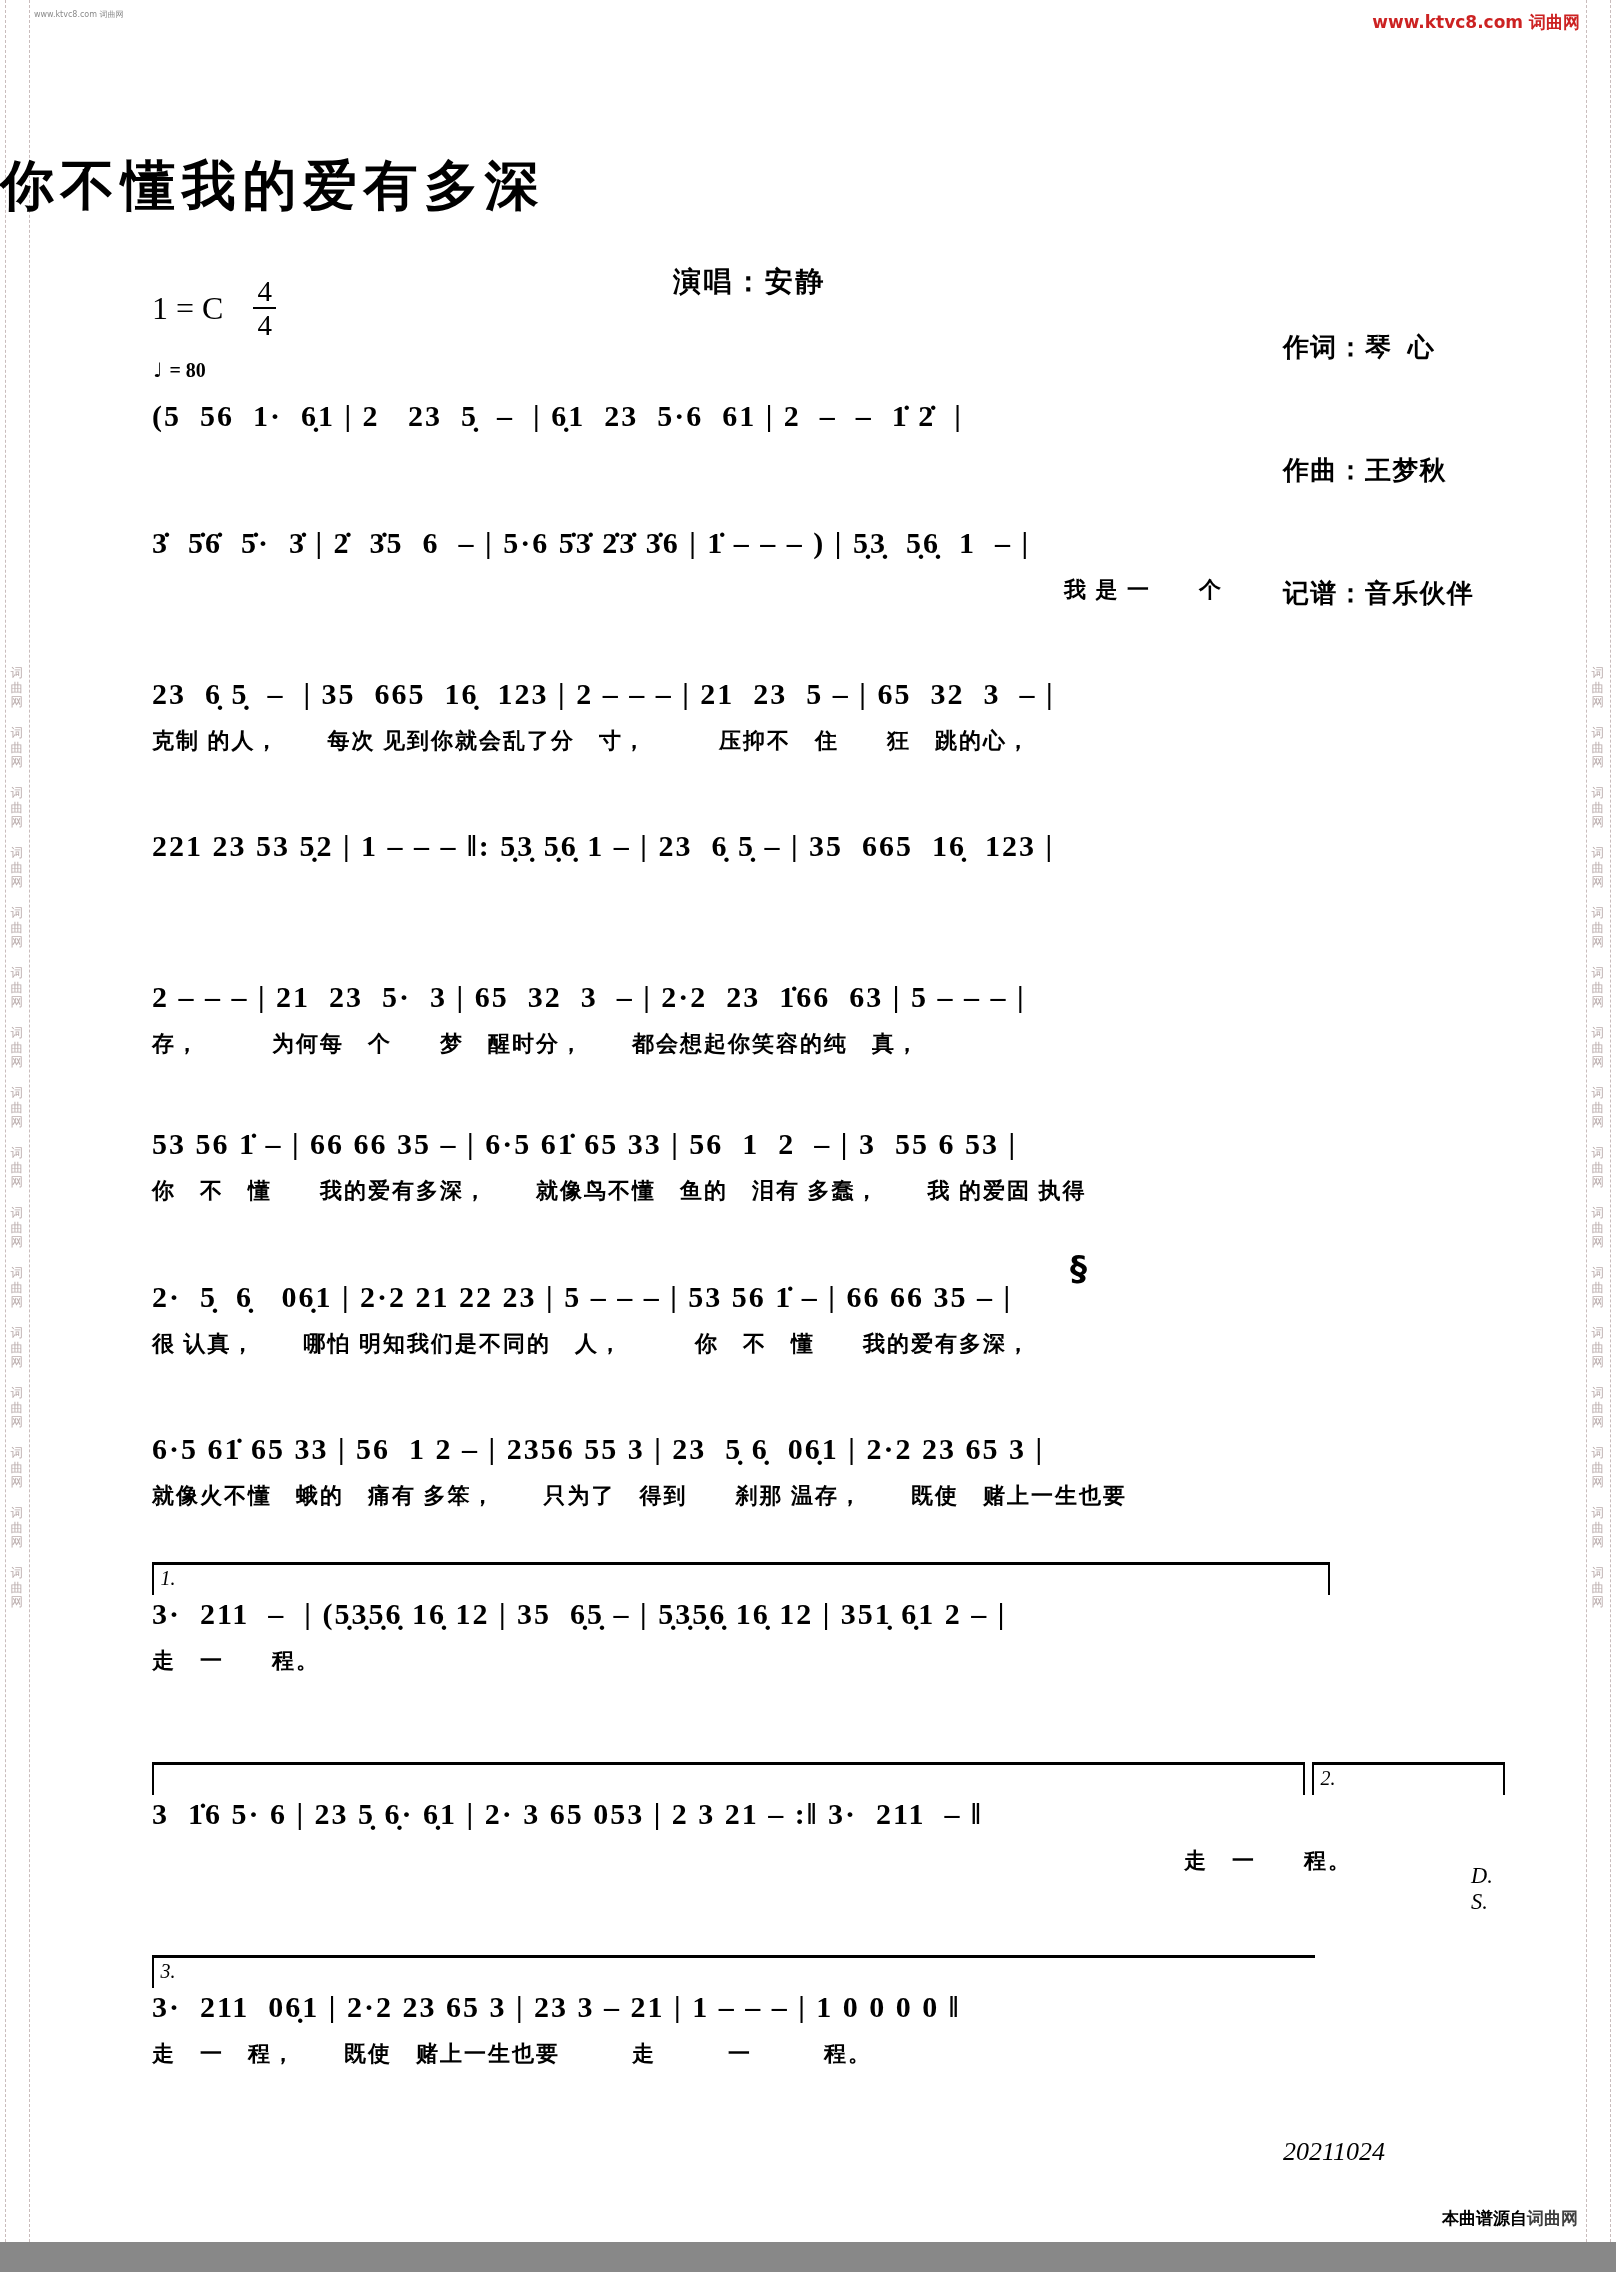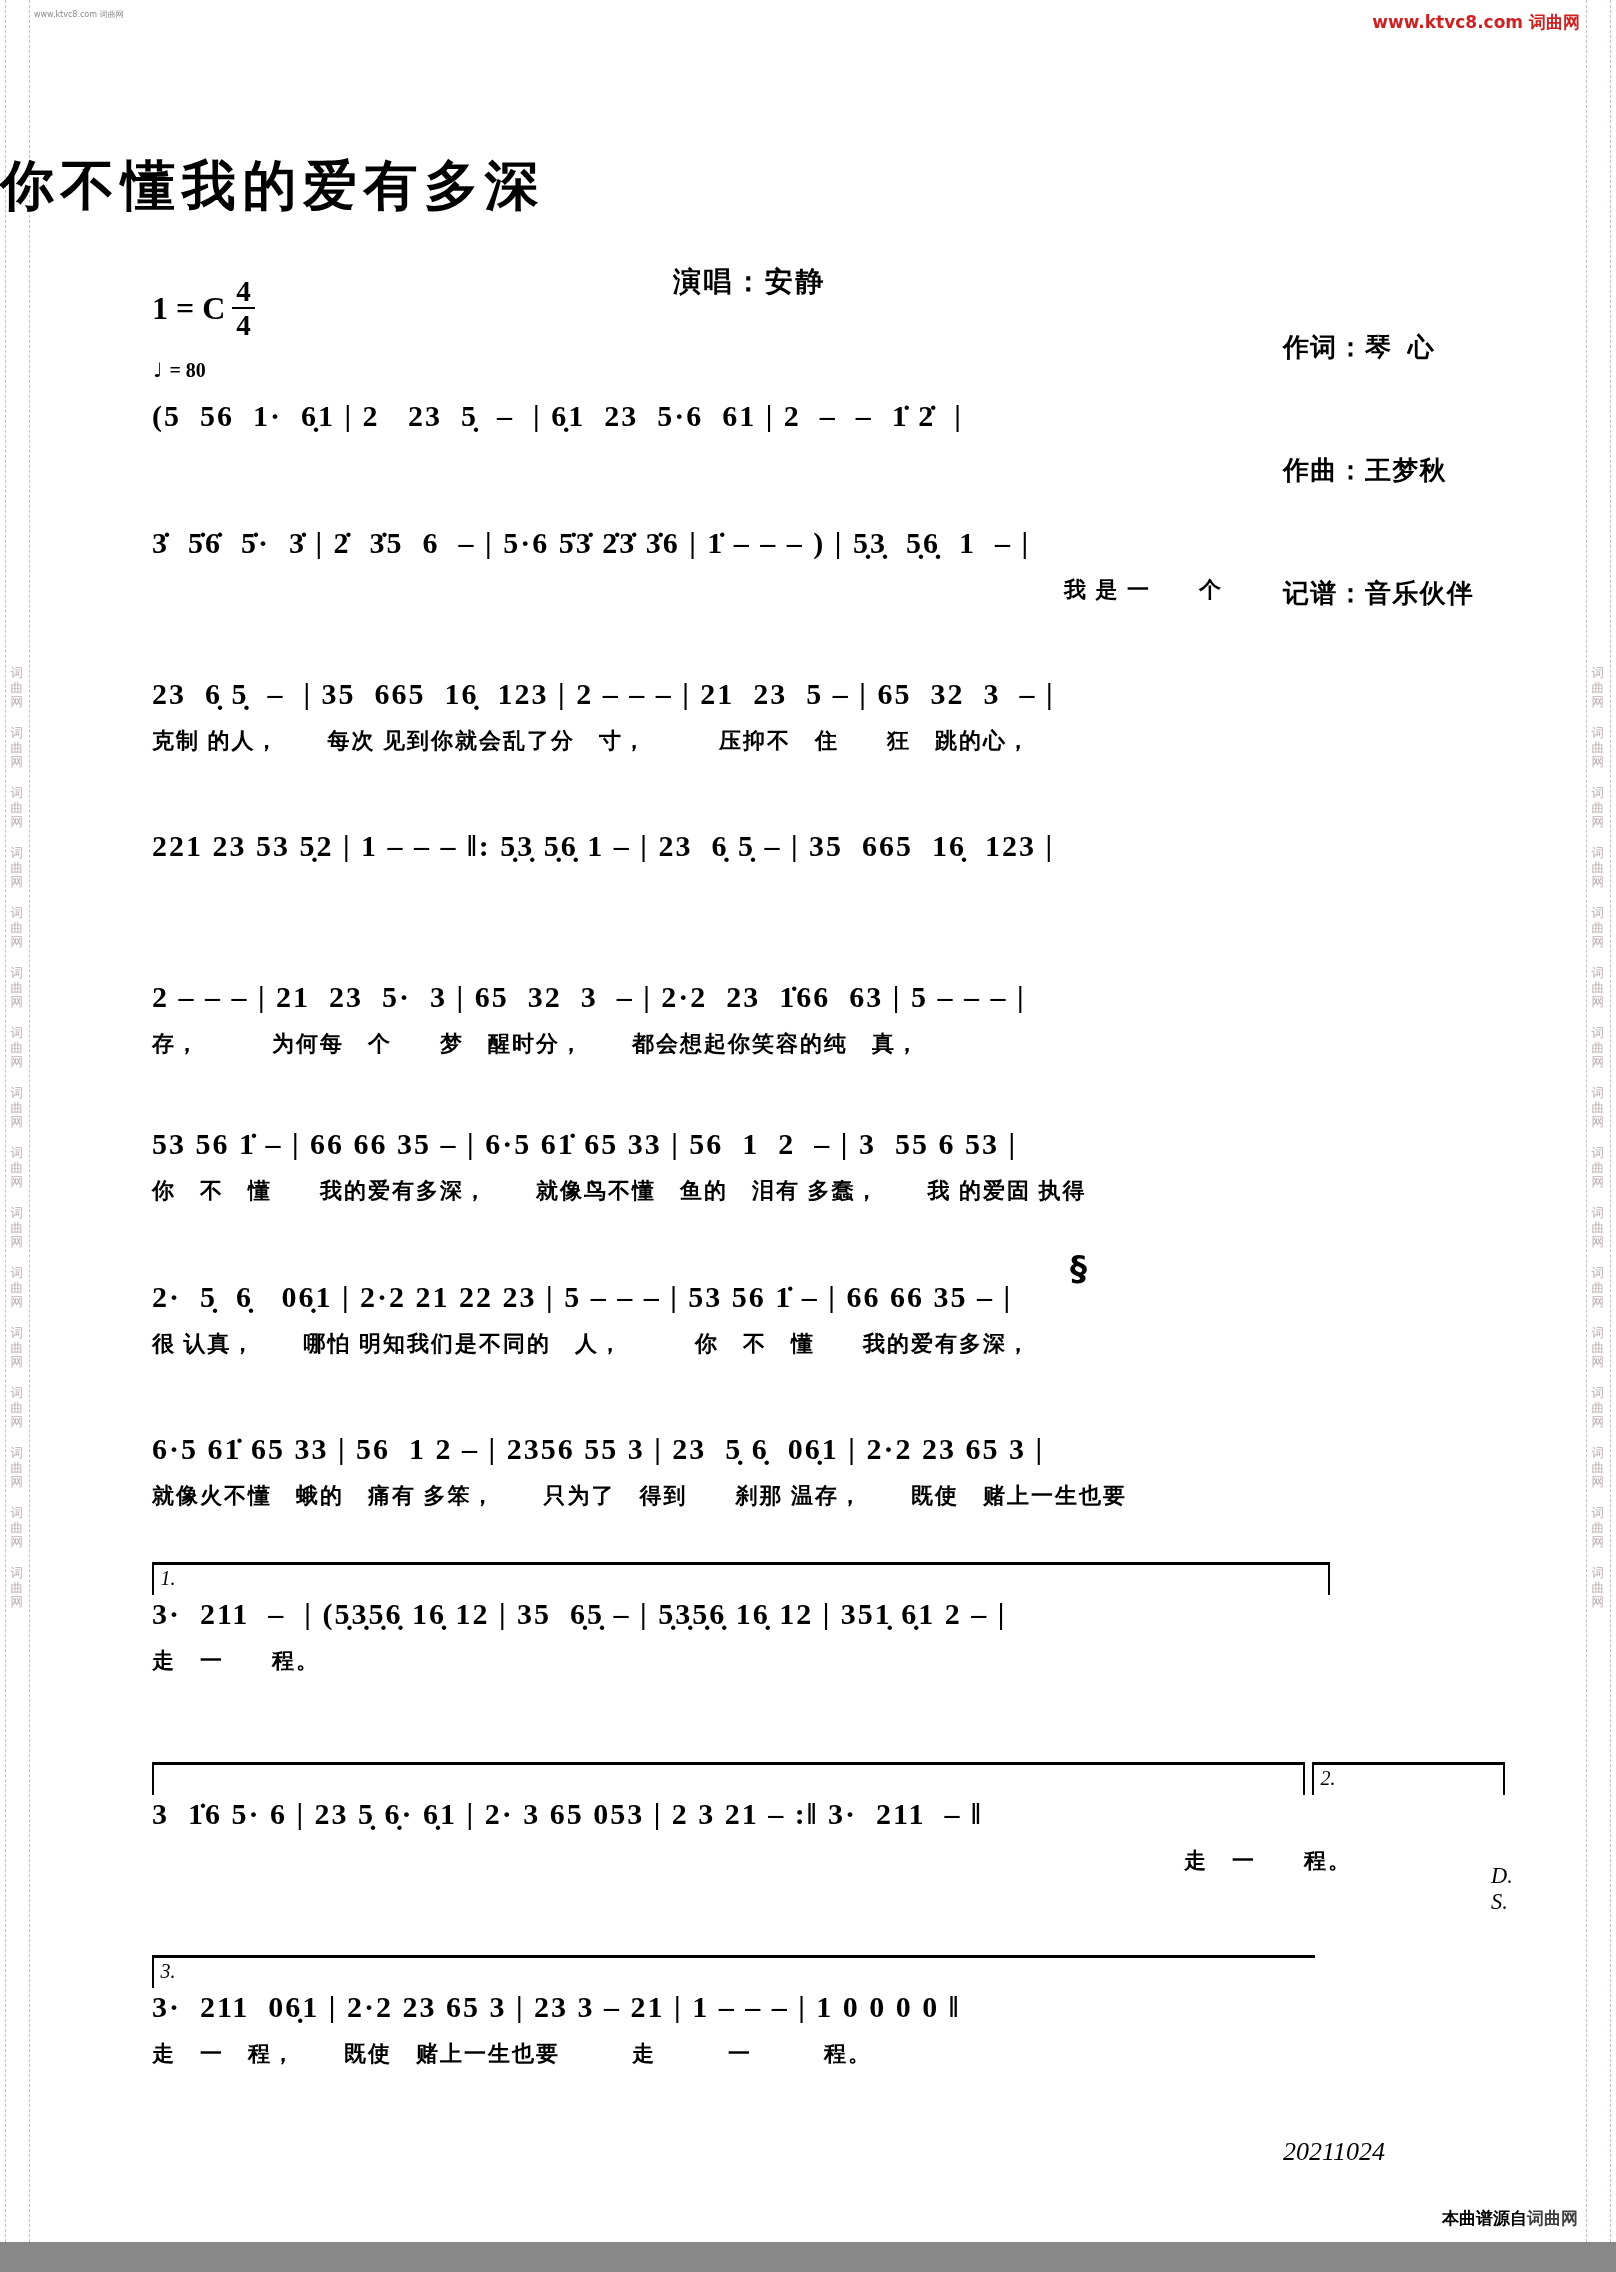--- a/index.html
+++ b/index.html
@@ -42,21 +42,21 @@
     position:absolute;left:673px;top:263px;
     font-size:28px;font-weight:bold;letter-spacing:2.6px;
   }
   .credits{
     position:absolute;left:1283px;top:245px;
     font-size:26px;font-weight:bold;line-height:41px;
     letter-spacing:1.3px;white-space:pre;
   }
   .keysig{
     position:absolute;left:152px;top:277px;
-    font-size:32px;font-weight:bold;display:flex;align-items:center;gap:7px;
+    font-size:32px;font-weight:normal;display:flex;align-items:center;gap:30px;
   }
   .timesig{display:inline-flex;flex-direction:column;align-items:center;line-height:1;font-size:29px;}
   .timesig .top{border-bottom:2.6px solid #000;padding:0 4px 1.3px 4px;}
   .timesig .bot{padding-top:1.3px;}
   .tempo{
     position:absolute;left:153px;top:358px;
     font-size:20px;font-weight:bold;
     font-family:"DejaVu Sans", sans-serif;
   }
   .tempo .eq{font-family:"Liberation Serif", serif;}
@@ -80,21 +80,21 @@
     position:absolute;left:6.6px;top:1.3px;
     font-size:20px;font-style:italic;font-weight:normal;
   }
   .segno{
     position:absolute;left:918px;top:-34px;
     font-size:34px;font-weight:bold;
     font-family:"DejaVu Sans", sans-serif;
   }
   .ds{
     position:absolute;left:1319px;top:98px;
-    font-size:22.4px;font-style:italic;font-family:"Liberation Serif", serif;margin-left:20px;
+    font-size:22.4px;font-style:italic;font-family:"Liberation Serif", serif;
   }
   .dates{
     position:absolute;left:1283px;top:2057px;
     font-size:26px;font-style:italic;line-height:38px;white-space:pre;
     font-family:"Liberation Serif", serif;
   }
   .footer{
     position:absolute;right:38px;bottom:12px;
     font-size:17px;font-weight:bold;
     font-family:"DejaVu Sans", sans-serif;

